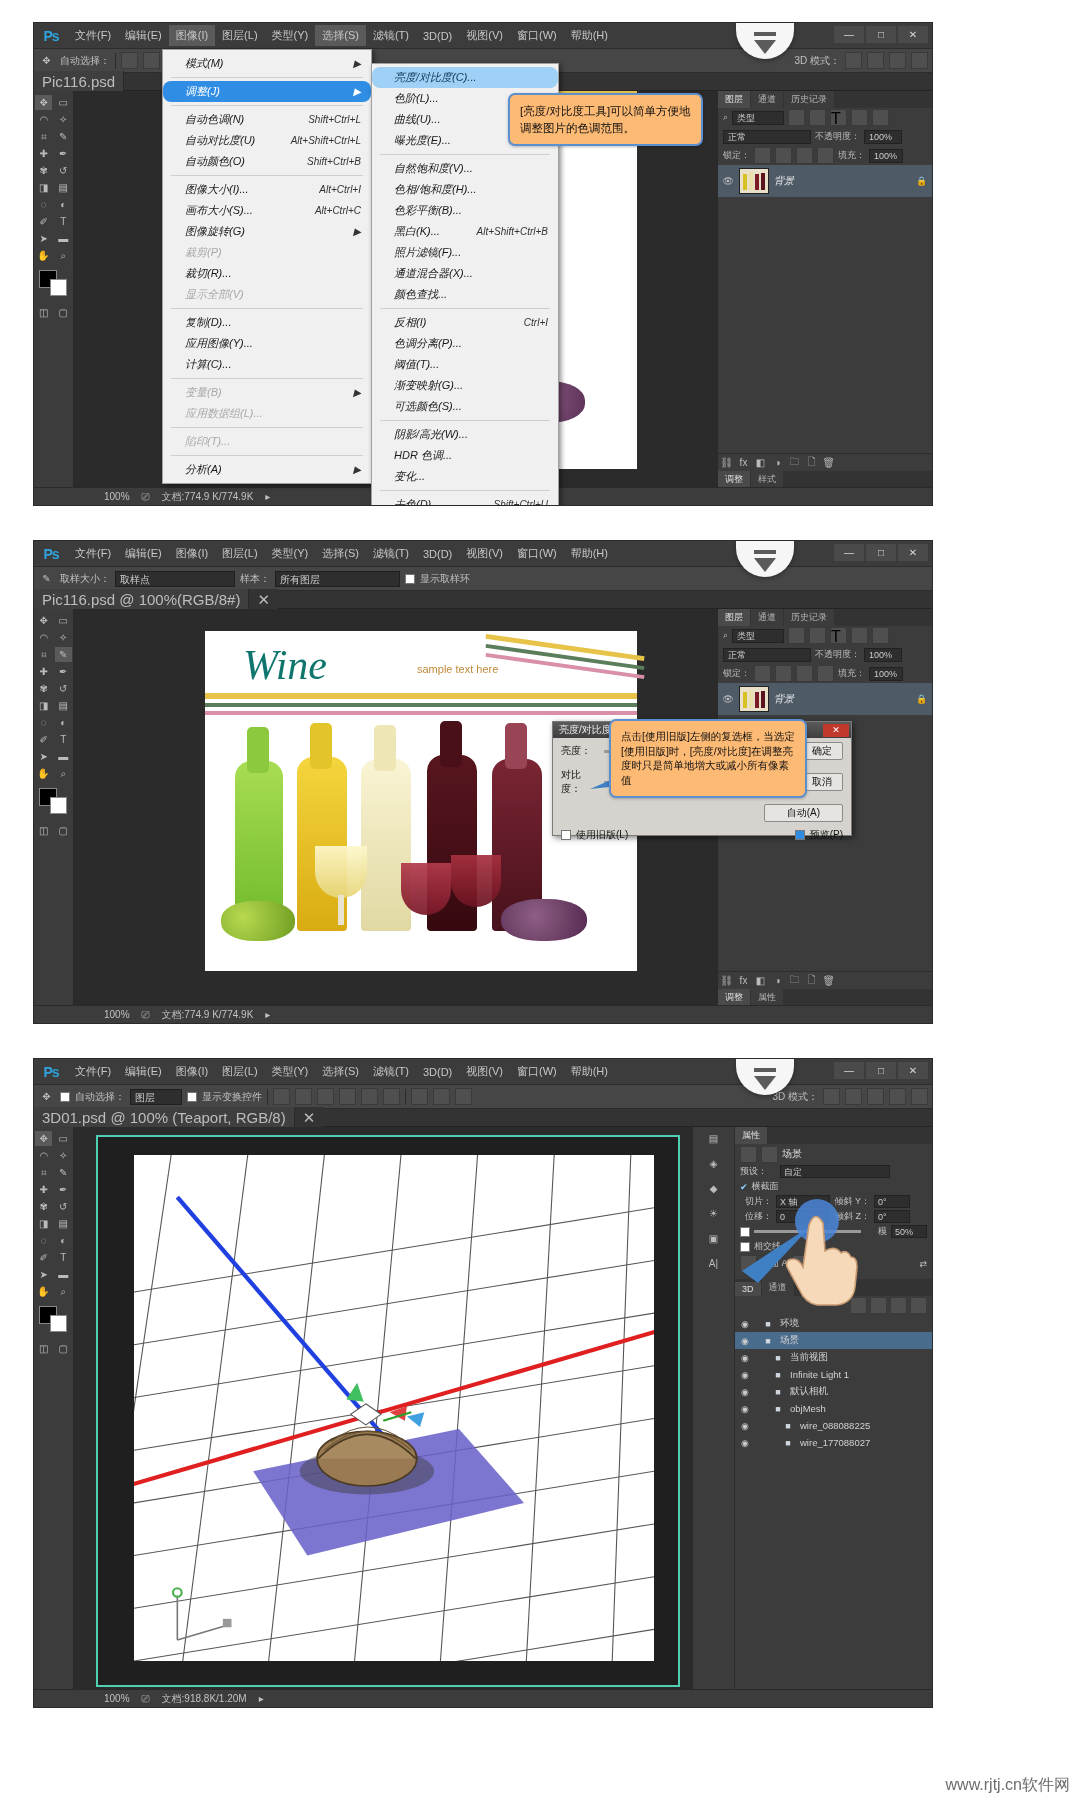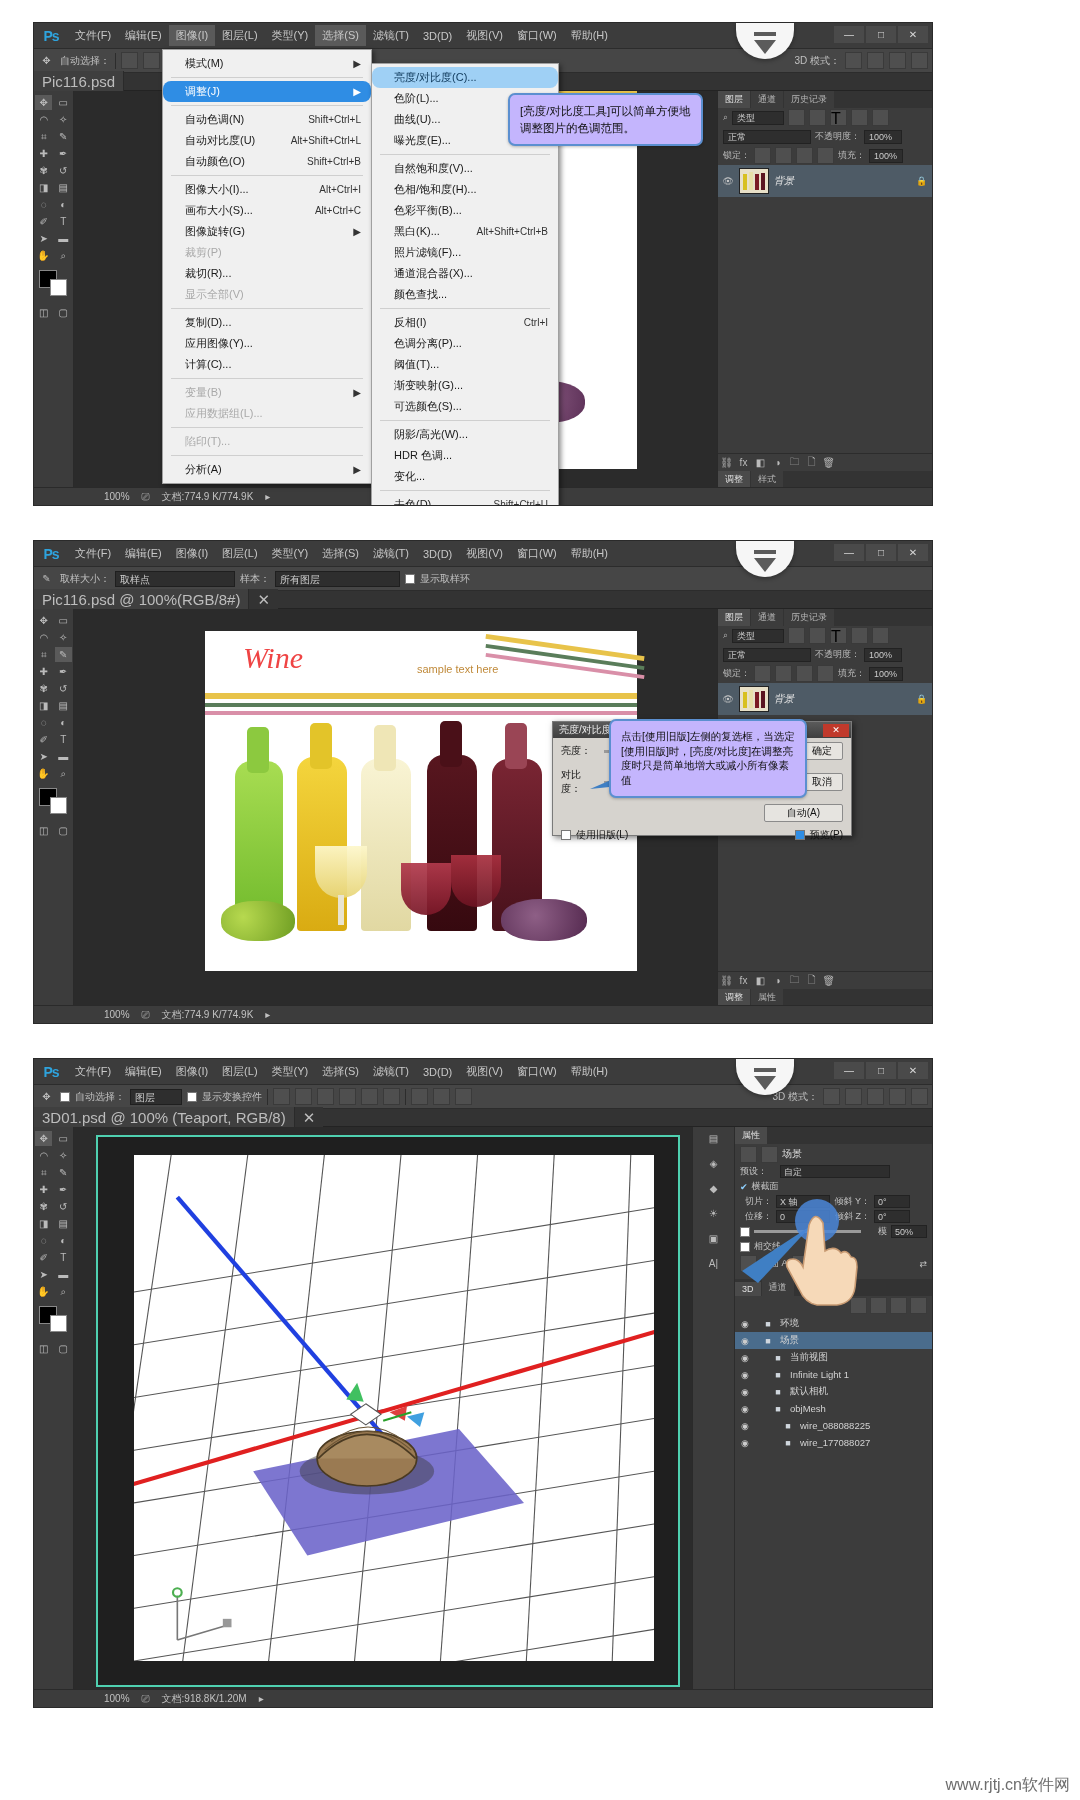--- a/index.html
+++ b/index.html
@@ -115,32 +115,32 @@
   }
 
   
   .dropdown {
     position:absolute; background:#f0f0f0; border:1px solid #a0a0a0;
     box-shadow:2px 2px 5px rgba(0,0,0,.45); z-index:40; font-size:11px; color:#1a1a1a;
     padding:3px 0;
   }
   .dd-item {
     display:flex; justify-content:space-between; align-items:center;
-    padding:3px 10px 3px 22px; white-space:nowrap; gap:26px;
+    padding:3px 10px 3px 22px; white-space:nowrap; gap:26px;font-style:italic;
   }
   .dd-item .sc { color:#333; font-size:10px; }
   .dd-item.hl { background:#2f8de4; color:#fff;border-radius:8px; }
   .dd-item.hl .sc { color:#fff; }
   .dd-item.sub.hl { background:#9fd0f5; color:#103a5c; }
   .dd-item.dis { color:#a9a9a9; }
   .dd-sep { height:1px; background:#cfcfcf; margin:3px 8px; }
 
   
   .callout {
-    position:absolute; background:#c4b5fd; border:2px solid #5b8fd0;
+    position:absolute; background:#fdba74; border:2px solid #5b8fd0;
     border-radius:7px; padding:8px 10px; color:#111; font-size:11.5px;
     line-height:1.45; z-index:60; box-shadow:0 1px 3px rgba(0,0,0,.25);
   }
   .callout-tail { position:absolute; z-index:59; }
 
   
   .psdialog {
     position:absolute; background:#d6d3ce; border:1px solid #7a7a7a;
     z-index:50; box-shadow:2px 2px 6px rgba(0,0,0,.5); font-size:10px; color:#111;
   }
@@ -662,21 +662,21 @@
     </div>
 
     <div class="canvas-area">
       <div class="poster" style="left:131px;top:22px;width:432px;height:340px;background:#fff;">
         <div style="position:absolute;left:280px;top:14px;width:160px;height:5px;background:#e8c34a;transform:rotate(8deg)"></div>
         <div style="position:absolute;left:280px;top:24px;width:160px;height:4px;background:#5a7d5a;transform:rotate(8deg)"></div>
         <div style="position:absolute;left:280px;top:33px;width:160px;height:4px;background:#d98fa8;transform:rotate(8deg)"></div>
         <div style="position:absolute;left:0;top:62px;width:100%;height:6px;background:#e8c34a"></div>
         <div style="position:absolute;left:0;top:72px;width:100%;height:4px;background:#5a7d5a"></div>
         <div style="position:absolute;left:0;top:80px;width:100%;height:4px;background:#d98fa8"></div>
-        <div style="position:absolute;left:38px;top:10px;color:#ef4444;font-size:30px;font-family:'Liberation Serif',serif;font-style:italic;">Wine</div>
+        <div style="position:absolute;left:38px;top:10px;color:#0f766e;font-size:42px;font-family:'Liberation Serif',serif;font-style:italic;">Wine</div>
         <div style="position:absolute;left:212px;top:32px;color:#c08a3a;font-size:11px;">sample text here</div>
         <div style="position:absolute;left:30px;top:130px;width:48px;height:170px;background:linear-gradient(#a8dd52,#6fb92b);border-radius:16px 16px 4px 4px"></div>
         <div style="position:absolute;left:42px;top:96px;width:22px;height:46px;background:#8cc93f;border-radius:5px"></div>
         <div style="position:absolute;left:92px;top:126px;width:50px;height:174px;background:linear-gradient(#f4d53d,#d9ab12);border-radius:16px 16px 4px 4px"></div>
         <div style="position:absolute;left:105px;top:92px;width:22px;height:46px;background:#e3c429;border-radius:5px"></div>
         <div style="position:absolute;left:156px;top:128px;width:50px;height:172px;background:linear-gradient(#f9f4d4,#e1d8a2);border-radius:16px 16px 4px 4px"></div>
         <div style="position:absolute;left:169px;top:94px;width:22px;height:46px;background:#efe6b6;border-radius:5px"></div>
         <div style="position:absolute;left:222px;top:124px;width:50px;height:176px;background:linear-gradient(#58161f,#36090f);border-radius:16px 16px 4px 4px"></div>
         <div style="position:absolute;left:235px;top:90px;width:22px;height:46px;background:#4a1018;border-radius:5px"></div>
         <div style="position:absolute;left:287px;top:128px;width:50px;height:172px;background:linear-gradient(#7a2533,#47111b);border-radius:16px 16px 4px 4px"></div>

